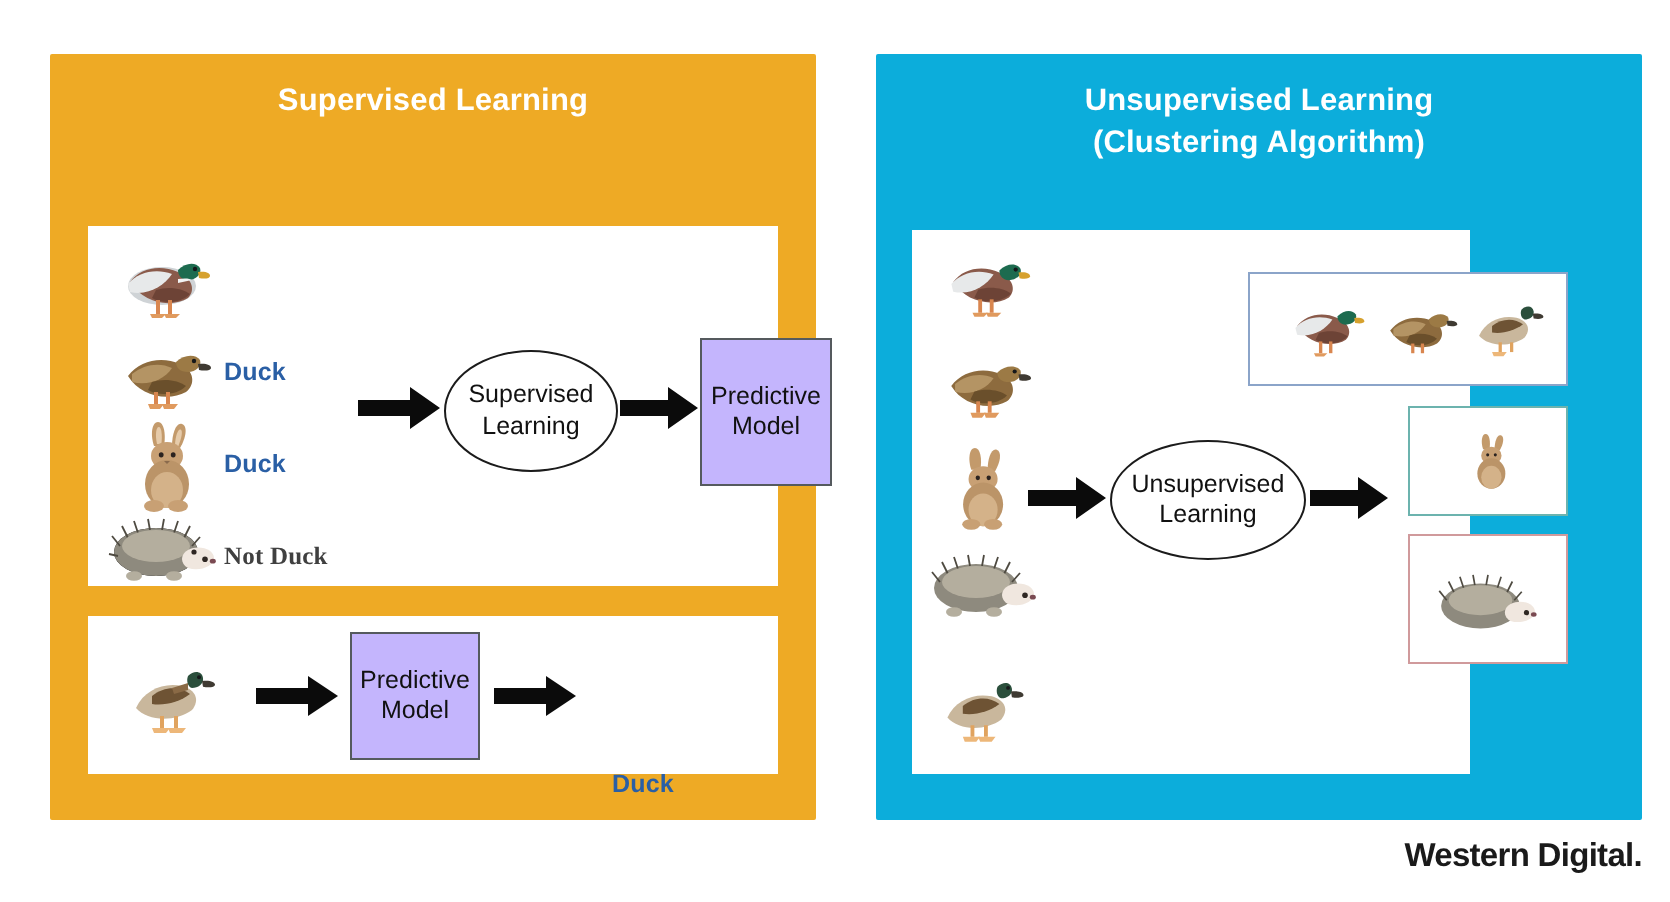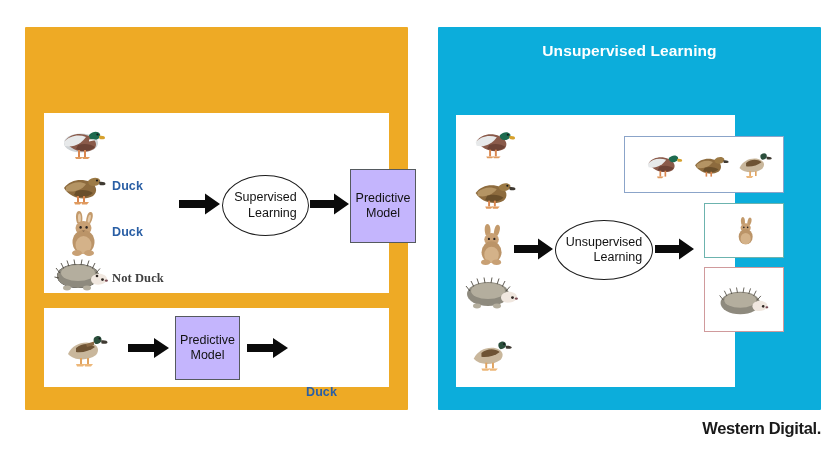--- a/index.html
+++ b/index.html
@@ -89,21 +89,21 @@
     line-height: 1.2;
   }
   .node-ellipse {
     position: absolute;
     border: 1.6px solid #1b1b1b;
     border-radius: 50%;
     background: #ffffff;
     display: flex;
     align-items: center;
     justify-content: center;
-    text-align: right;
+    text-align: center;
     font-size: 12.5px;
     color: #111111;
     line-height: 1.22;
   }
 
   .arrow { position: absolute; display: block; }
 
   
   .cluster {
     position: absolute;
@@ -131,20 +131,21 @@
   .logo .dot { font-weight: bold; }
 </style>
 </head>
 <body>
 
 <div class="stage">
 
   <div class="panel panel-supervised">
 
     <div class="panel-title">
+      <span>Supervised Learning</span>
     </div>
 
     <div class="card card-sup-train">
 
       <div class="animal" style="left:12px; top:10px;">
         <svg width="50" height="38" viewBox="0 0 50 38" aria-hidden="true">
           <ellipse cx="25" cy="20" rx="17" ry="9.5" fill="#cfd3d6"></ellipse>
           <path d="M9 18 C14 11 24 9 33 13 C40 16 42 22 38 26 C30 31 16 29 9 18 Z" fill="#8a5a4a"></path>
           <path d="M8 19 C13 13 22 11 30 14 C26 20 18 25 9 23 Z" fill="#e7e9ea"></path>
           <path d="M22 22 C28 20 35 21 39 24 C34 29 25 29 20 26 Z" fill="#6d4336"></path>
@@ -277,20 +278,21 @@
       </svg>
 
       <div class="lbl lbl-duck" style="left:262px; top:33px;">Duck</div>
     </div>
   </div>
 
   <div class="panel panel-unsupervised">
 
     <div class="panel-title">
       <span>Unsupervised Learning</span>
+      <span class="t2">(Clustering Algorithm)</span>
     </div>
 
     <div class="card card-unsup">
 
       <div class="animal" style="left:12px; top:8px;">
         <svg width="48" height="38" viewBox="0 0 50 38" aria-hidden="true">
           <path d="M9 18 C14 11 24 9 33 13 C40 16 42 22 38 26 C30 31 16 29 9 18 Z" fill="#8a5a4a"></path>
           <path d="M8 19 C13 13 22 11 30 14 C26 20 18 25 9 23 Z" fill="#e7e9ea"></path>
           <path d="M22 22 C28 20 35 21 39 24 C34 29 25 29 20 26 Z" fill="#6d4336"></path>
           <path d="M33 12 C37 8 42 8 44 11 C45 14 42 17 38 17 C35 17 33 15 33 12 Z" fill="#1d6b4f"></path>

